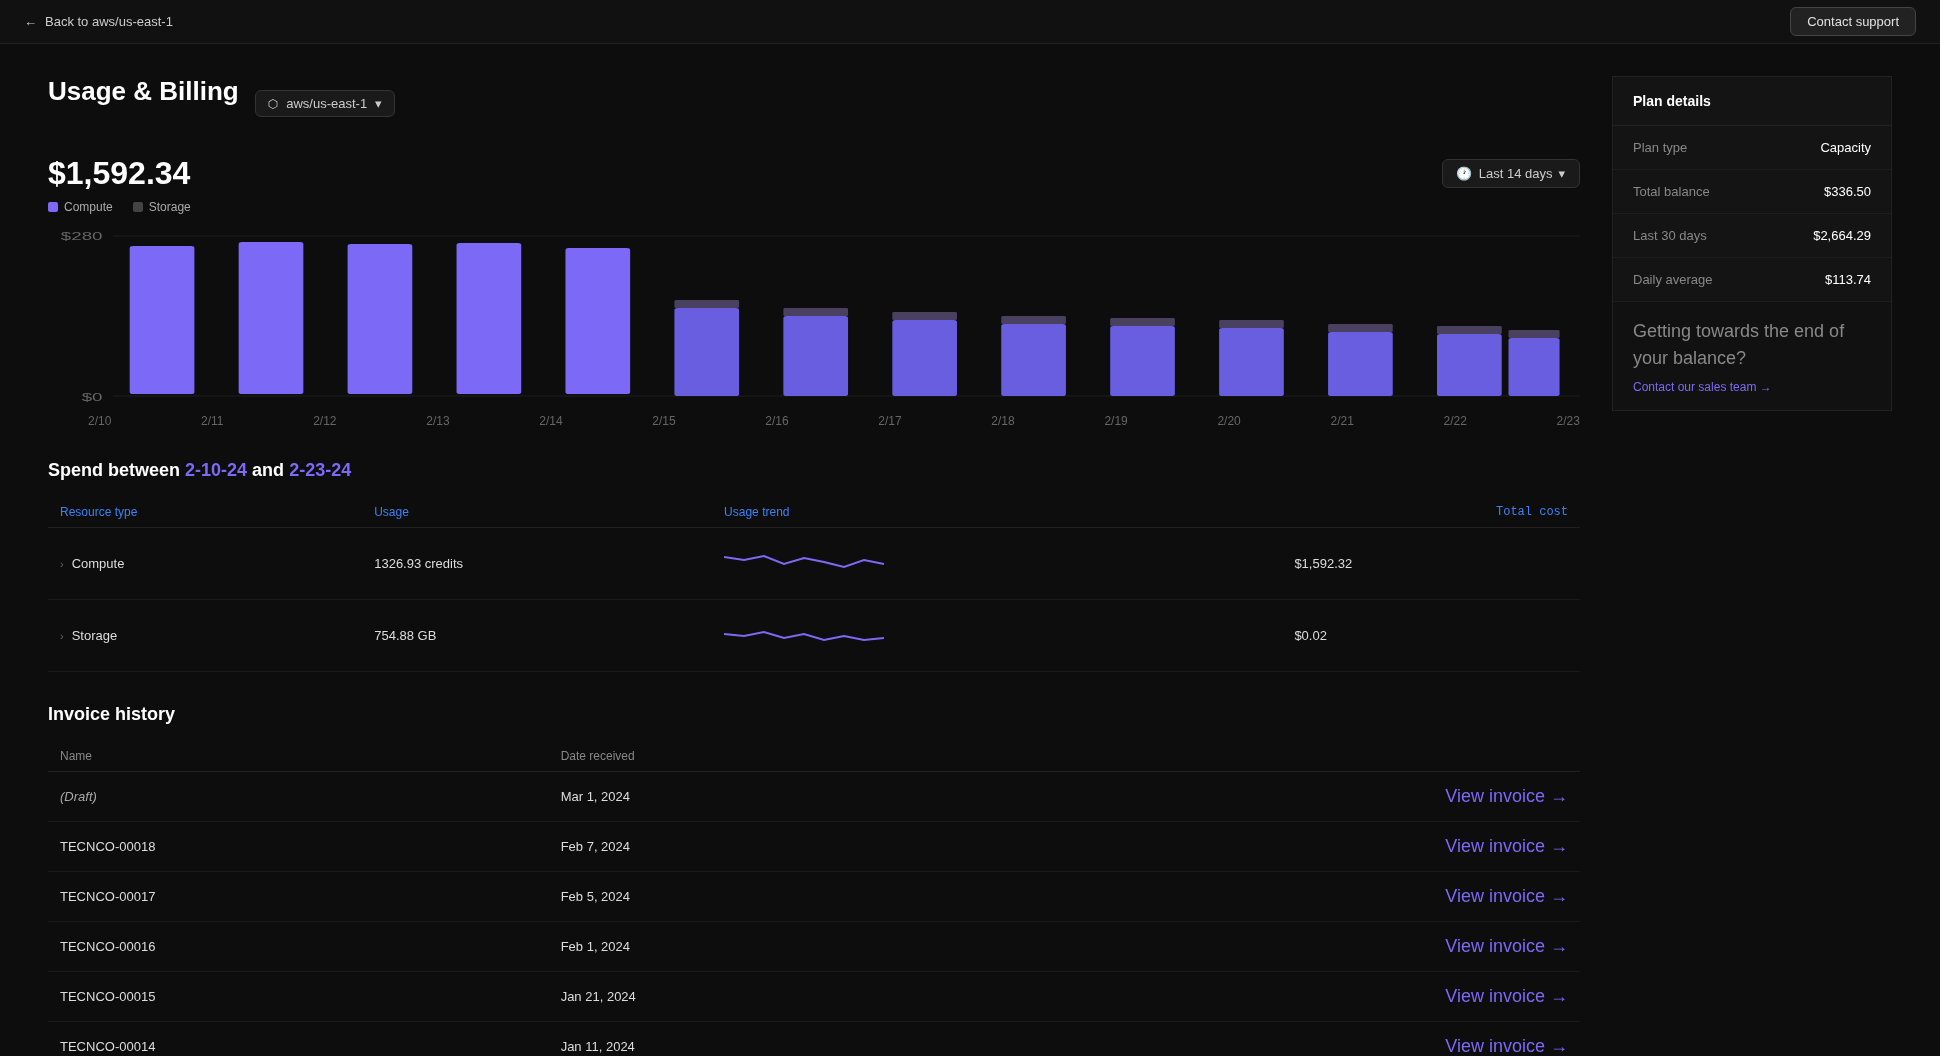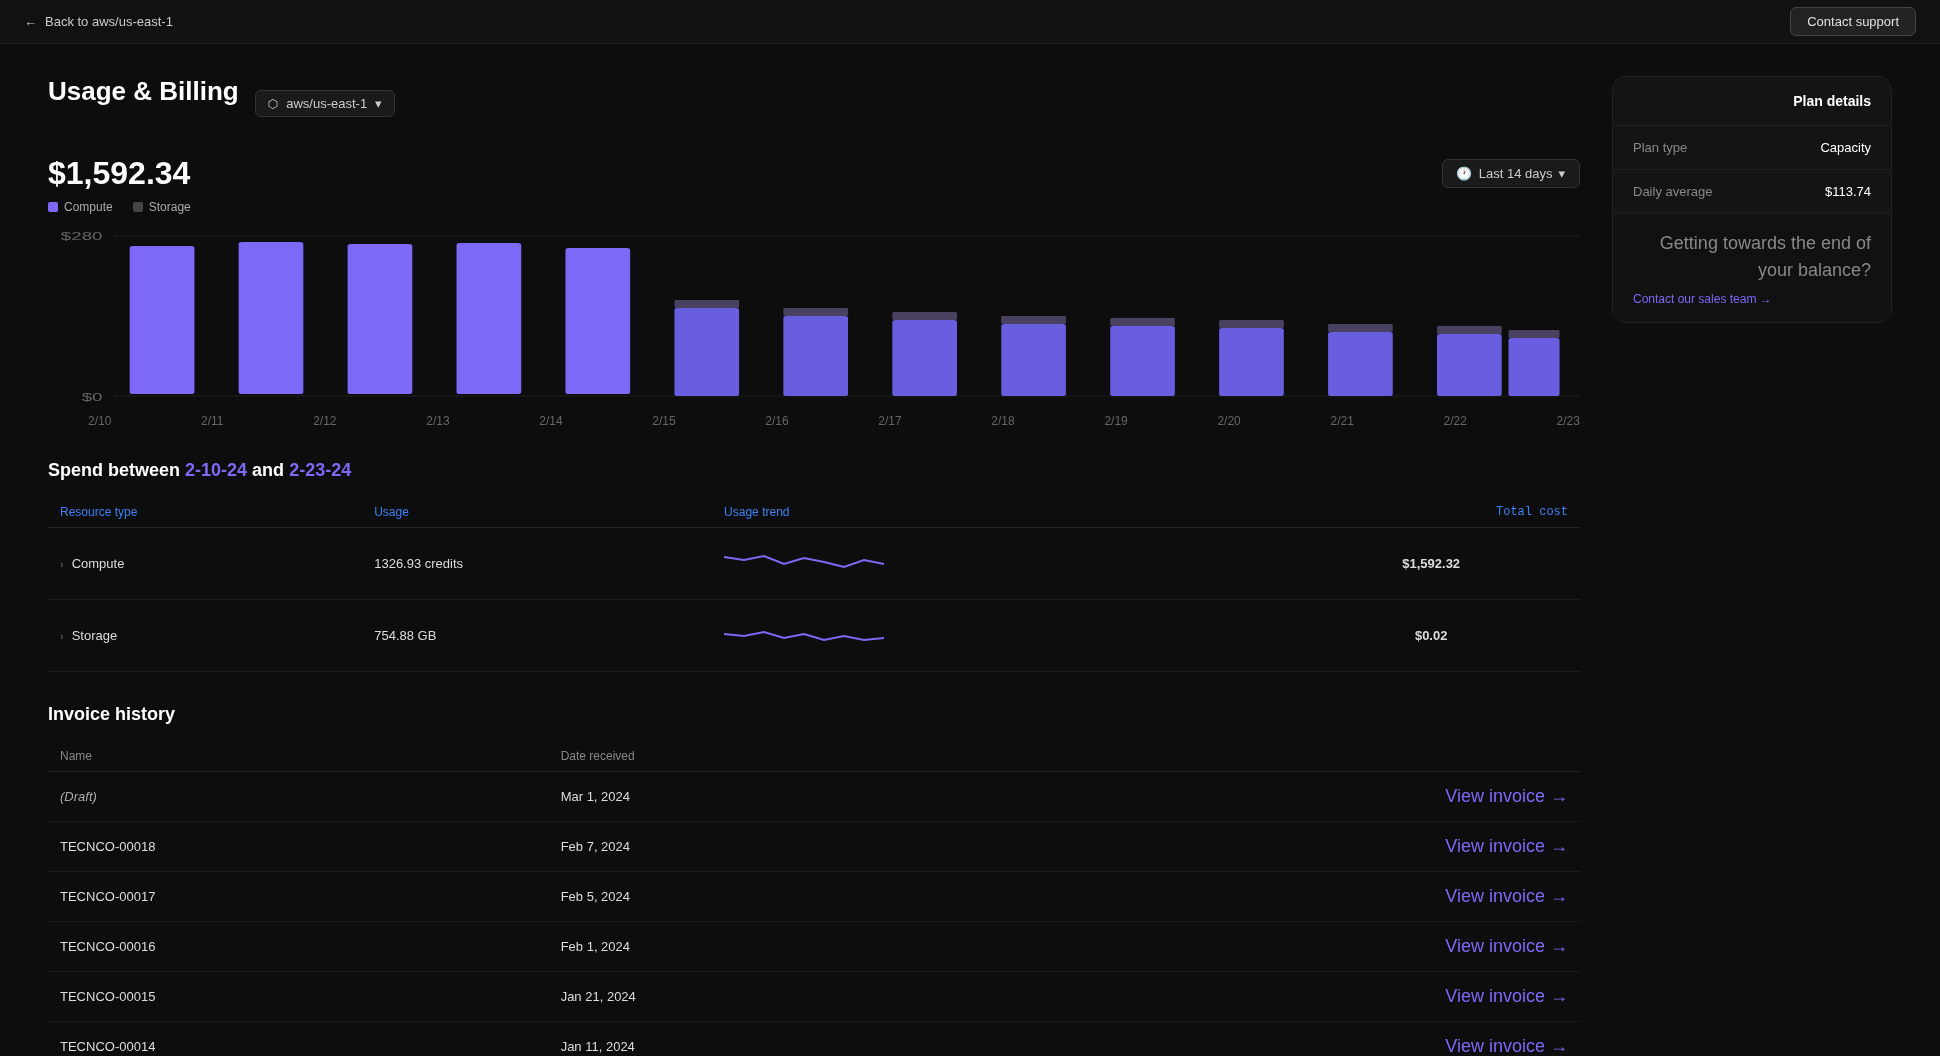--- a/index.html
+++ b/index.html
@@ -188,21 +188,21 @@
     .data-table tbody tr {
       border-bottom: 1px solid #1a1a1a;
     }
 
     .data-table tbody td {
       padding: 14px 12px;
       color: #ddd;
       font-size: 13px;
     }
 
-    .data-table tbody td.right { text-align: center; font-weight: bold; }
+    .data-table tbody td.right { text-align: left; }
 
     .resource-name {
       display: flex;
       align-items: center;
       gap: 8px;
     }
 
     .chevron-icon {
       color: #666;
       font-size: 11px;
@@ -246,23 +246,22 @@
       align-items: center;
       gap: 4px;
       font-size: 18px;
       justify-content: flex-end;
     }
 
     
     .plan-details-card {
       background: #141414;
       border: 1px solid #222;
-      border-radius: 14px;
+      border-radius: 0;
       overflow: hidden;
-      text-align: right;
     }
 
     .plan-details-header {
       padding: 16px 20px;
       font-weight: 600;
       font-size: 14px;
       color: #fff;
       border-bottom: 1px solid #222;
     }
 
@@ -549,20 +548,28 @@
 
   <div class="right-panel">
     <div class="plan-details-card">
       <div class="plan-details-header">Plan details</div>
 
       <div class="plan-details-row">
         <span class="plan-details-label">Plan type</span>
         <span class="plan-details-value">Capacity</span>
       </div>
       <div class="plan-details-row">
+        <span class="plan-details-label">Total balance</span>
+        <span class="plan-details-value">$336.50</span>
+      </div>
+      <div class="plan-details-row">
+        <span class="plan-details-label">Last 30 days</span>
+        <span class="plan-details-value">$2,664.29</span>
+      </div>
+      <div class="plan-details-row">
         <span class="plan-details-label">Daily average</span>
         <span class="plan-details-value">$113.74</span>
       </div>
 
       <div class="sales-contact-box">
         <p class="sales-contact-text">Getting towards the end of your balance?</p>
         <div class="sales-contact-link">
           <span>Contact our sales team →</span>
         </div>
       </div>

